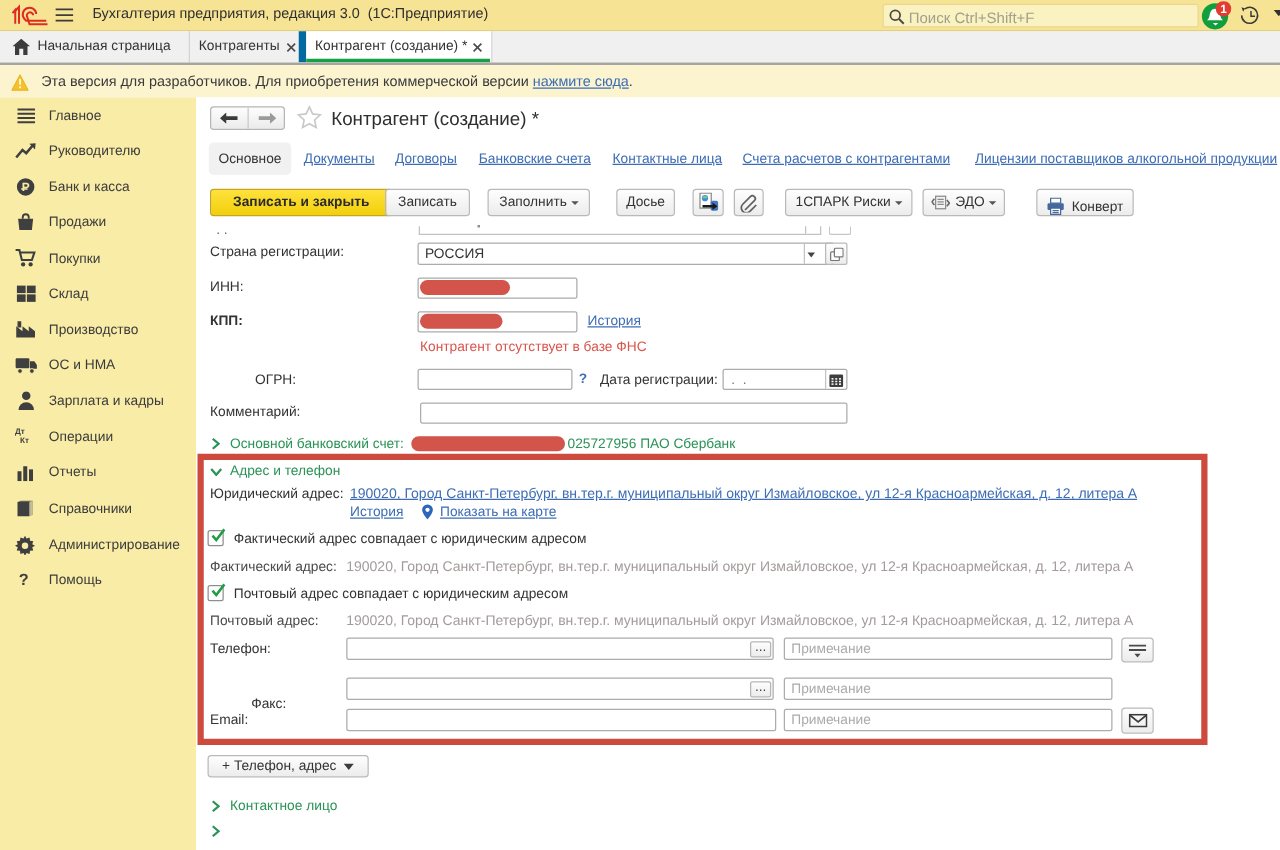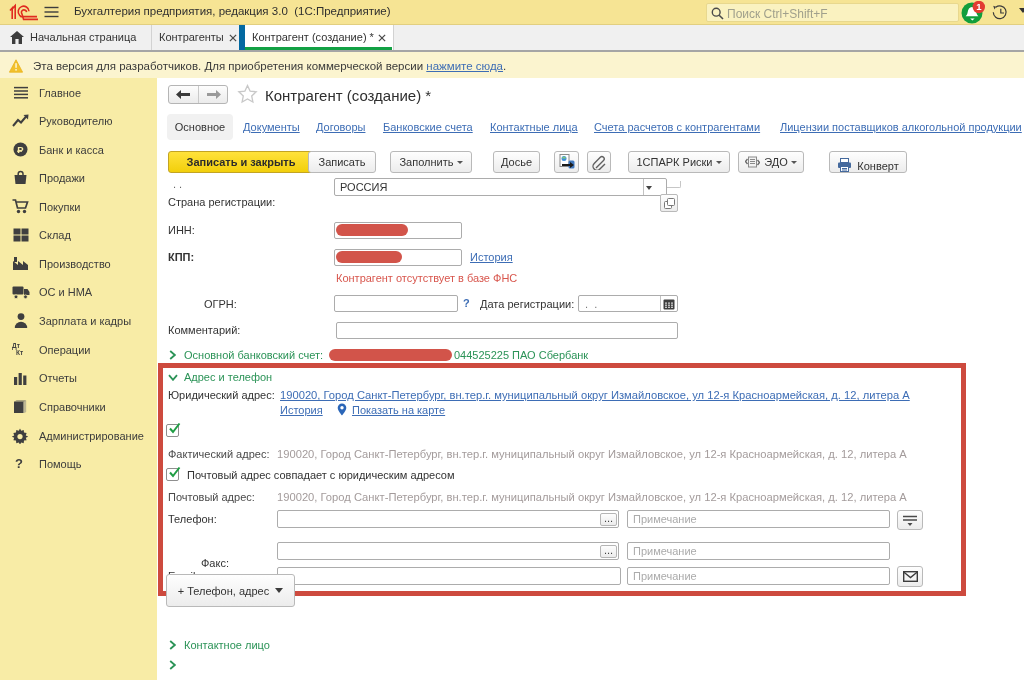--- a/index.html
+++ b/index.html
@@ -262,21 +262,21 @@
     Конверт
   </div>
 
   <div class="abs" style="left:16px;top:100px;color:#666;letter-spacing:3px;">..</div>
   <div class="abs" style="left:178px;top:103px;width:322px;height:7px;border:1px solid #c2c2c2;border-top:none;box-sizing:border-box;"></div>
   <div class="abs" style="left:225px;top:102px;width:2px;height:2px;background:#909090;"></div>
   <div class="abs" style="left:487px;top:103px;width:1px;height:6px;background:#c2c2c2;"></div>
   <div class="abs" style="left:506px;top:103px;width:18px;height:7px;border:1px solid #c6c6c6;border-top:none;border-radius:0 0 2px 2px;box-sizing:border-box;"></div>
 
   <div class="lbl" style="left:11px;top:118px;">Страна регистрации:</div>
-  <div class="inp" style="left:177px;top:100px;width:333px;height:18px;">
+  <div class="inp" style="left:177px;top:116px;width:333px;height:18px;">
     <div class="abs" style="left:5px;top:2px;font-size:11px;">РОССИЯ</div>
     <div class="abs" style="left:308px;top:0;width:1px;height:16px;background:#c2c2c2;"></div>
     <div class="abs" style="left:311px;top:7px;line-height:0;"><span class="caret" style="border-top-color:#444;border-left-width:3.5px;border-right-width:3.5px;border-top-width:4.2px;"></span></div>
   </div>
   <div class="btn" style="left:503px;top:116px;width:18px;height:18px;border-radius:2px;">
     <svg width="11" height="11" viewBox="0 0 11 11">
         <rect x="0.5" y="3.5" width="7" height="7" rx="1" fill="#fff" stroke="#787878"></rect>
         <rect x="3.5" y="0.5" width="7" height="7" rx="1" fill="#fff" stroke="#787878"></rect>
       </svg>
   </div>
@@ -317,21 +317,21 @@
   </div>
 
   <div class="lbl" style="left:11px;top:246px;">Комментарий:</div>
   <div class="inp" style="left:179px;top:244px;width:342px;height:17px;"></div>
 
   <svg class="abs" style="left:12px;top:272px;" width="7" height="10" viewBox="0 0 7 10">
       <path d="M1.2 1 L5.8 5 L1.2 9" fill="none" stroke="#2b9357" stroke-width="1.8"></path>
     </svg>
   <div class="abs glink" style="left:27px;top:271px;">Основной банковский счет:</div>
   <div class="redpill" style="left:172px;top:271px;width:123px;"></div>
-  <div class="abs glink" style="left:297px;top:271px;">044525225 ПАО Сбербанк</div>
+  <div class="abs glink" style="left:297px;top:271px;">025727956 ПАО Сбербанк</div>
 
   <div class="abs" style="left:1px;top:285px;width:808px;height:233px;border:5px solid #cd4a3e;box-sizing:border-box;"></div>
 
   <svg class="abs" style="left:11px;top:296px;" width="10" height="7" viewBox="0 0 10 7">
       <path d="M1 1.2 L5 5.8 L9 1.2" fill="none" stroke="#2b9357" stroke-width="1.8"></path>
     </svg>
   <div class="abs glink" style="left:27px;top:293px;">Адрес и телефон</div>
 
   <div class="lbl" style="left:11px;top:311px;">Юридический адрес:</div>
   <div class="abs blink" style="left:123px;top:311px;font-size:11.2px;">190020, Город Санкт-Петербург, вн.тер.г. муниципальный округ Измайловское, ул 12-я Красноармейская, д. 12, литера А</div>
@@ -339,20 +339,21 @@
   <svg class="abs" style="left:180px;top:325px;" width="10" height="13" viewBox="0 0 10 13">
     <path d="M5 0.5 a4.3 4.3 0 0 1 4.3 4.3 c0 3-4.3 7.7-4.3 7.7 s-4.3-4.7-4.3-7.7 a4.3 4.3 0 0 1 4.3-4.3 z" fill="#2b66b8"></path>
     <circle cx="5" cy="4.8" r="1.7" fill="#fff"></circle>
     </svg>
   <div class="abs blink" style="left:195px;top:326px;">Показать на карте</div>
 
   <div class="chk" style="left:9px;top:346px;"></div>
   <svg class="abs" style="left:11px;top:344px;" width="13" height="13" viewBox="0 0 13 13">
       <path d="M2 6.5 L5 10 L11.5 1.5" fill="none" stroke="#1f9d44" stroke-width="2"></path>
     </svg>
+  <div class="lbl" style="left:30px;top:347px;">Фактический адрес совпадает с юридическим адресом</div>
 
   <div class="lbl" style="left:11px;top:370px;color:#4a4a4a;">Фактический адрес:</div>
   <div class="lbl gray" style="left:120px;top:370px;font-size:11.2px;">190020, Город Санкт-Петербург, вн.тер.г. муниципальный округ Измайловское, ул 12-я Красноармейская, д. 12, литера А</div>
 
   <div class="chk" style="left:9px;top:390px;"></div>
   <svg class="abs" style="left:11px;top:388px;" width="13" height="13" viewBox="0 0 13 13">
       <path d="M2 6.5 L5 10 L11.5 1.5" fill="none" stroke="#1f9d44" stroke-width="2"></path>
     </svg>
   <div class="lbl" style="left:30px;top:391px;">Почтовый адрес совпадает с юридическим адресом</div>
 
@@ -387,21 +388,21 @@
   <div class="inp" style="left:470px;top:489px;width:263px;height:18px;">
       <div class="abs" style="left:5px;top:2px;color:#ababab;">Примечание</div>
     </div>
   <div class="btn" style="left:740px;top:488px;width:26px;height:21px;">
     <svg width="15" height="11" viewBox="0 0 15 11">
         <rect x="0.7" y="0.7" width="13.6" height="9.6" fill="none" stroke="#3c3c3c" stroke-width="1.4"></rect>
         <path d="M1 1.2 L7.5 6.5 L14 1.2" fill="none" stroke="#3c3c3c" stroke-width="1.4"></path>
       </svg>
   </div>
 
-  <div class="btn" style="left:9px;top:496px;width:129px;height:33px;text-align:right;">+ Телефон, адрес&nbsp;&nbsp; <span class="caret" style="border-top-color:#3c3c3c;border-left-width:4.5px;border-right-width:4.5px;border-top-width:5.5px;"></span></div>
+  <div class="btn" style="left:9px;top:526px;width:129px;height:18px;text-align:right;">+ Телефон, адрес&nbsp;&nbsp; <span class="caret" style="border-top-color:#3c3c3c;border-left-width:4.5px;border-right-width:4.5px;border-top-width:5.5px;"></span></div>
 
   <svg class="abs" style="left:12px;top:562px;" width="7" height="10" viewBox="0 0 7 10">
       <path d="M1.2 1 L5.8 5 L1.2 9" fill="none" stroke="#2b9357" stroke-width="1.8"></path>
     </svg>
   <div class="abs glink" style="left:27px;top:561px;">Контактное лицо</div>
   <svg class="abs" style="left:12px;top:582px;" width="7" height="10" viewBox="0 0 7 10">
       <path d="M1.2 1 L5.8 5 L1.2 9" fill="none" stroke="#2b9357" stroke-width="1.8"></path>
     </svg>
   <div class="abs glink" style="left:27px;top:581px;margin-top:28px;">Дополнительная информация</div>
 </div>

